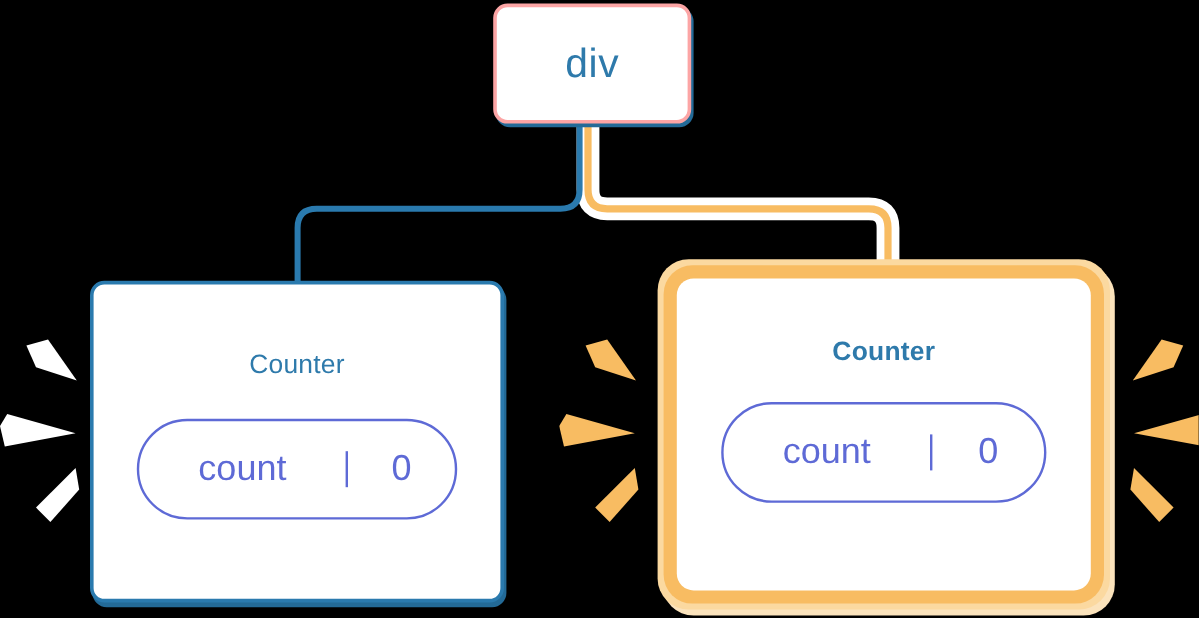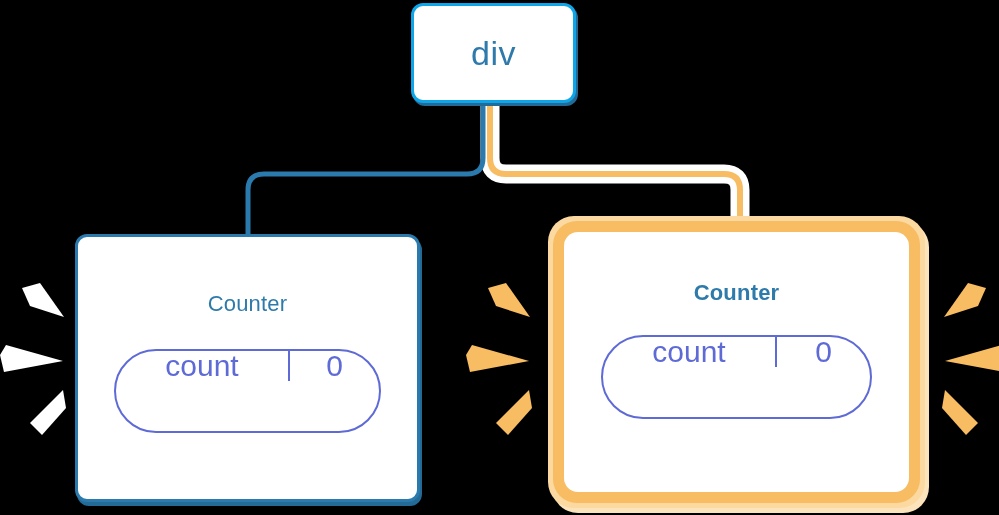--- a/index.html
+++ b/index.html
@@ -30,21 +30,21 @@
   .node {
     position: absolute;
     background: #ffffff;
     box-sizing: border-box;
   }
   .node-div {
     left: 411px;
     top: 3px;
     width: 165px;
     height: 100px;
-    border: 3px solid #0ea5e9;
+    border: 3px solid #fca5a5;
     border-radius: 12px;
     box-shadow: 2px 3px 0 0 #236A97;
     display: flex;
     align-items: center;
     justify-content: center;
   }
   .node-div-label {
     color: #2E7AAB;
     font-size: 34px;
     line-height: 1;
@@ -114,21 +114,21 @@
   
   .pill {
     position: relative;
     margin-top: 34px;
     height: 84px;
     width: 267px;
     border: 2px solid #5E6AD6;
     border-radius: 42px;
     box-sizing: border-box;
     display: flex;
-    align-items: flex-start;
+    align-items: center;
     background: #ffffff;
   }
   .highlight-inner .pill {
     margin-top: 31px;
     width: 271px;
   }
   .pill-key,
   .pill-val {
     display: flex;
     align-items: center;

